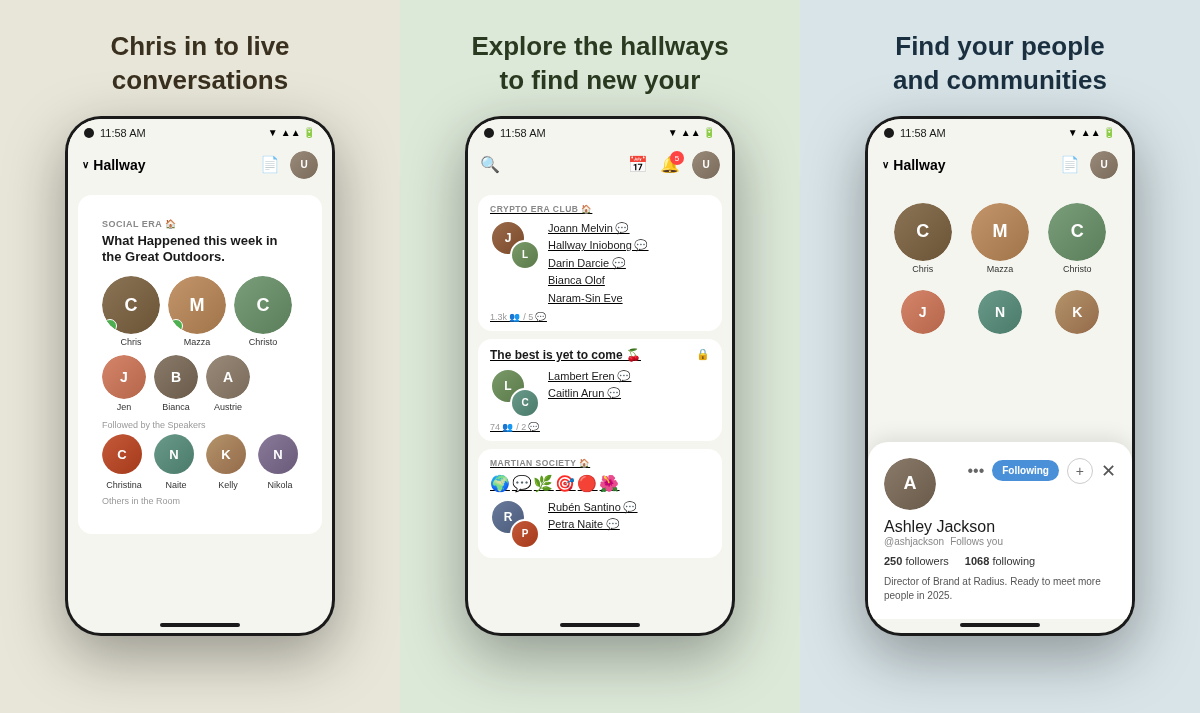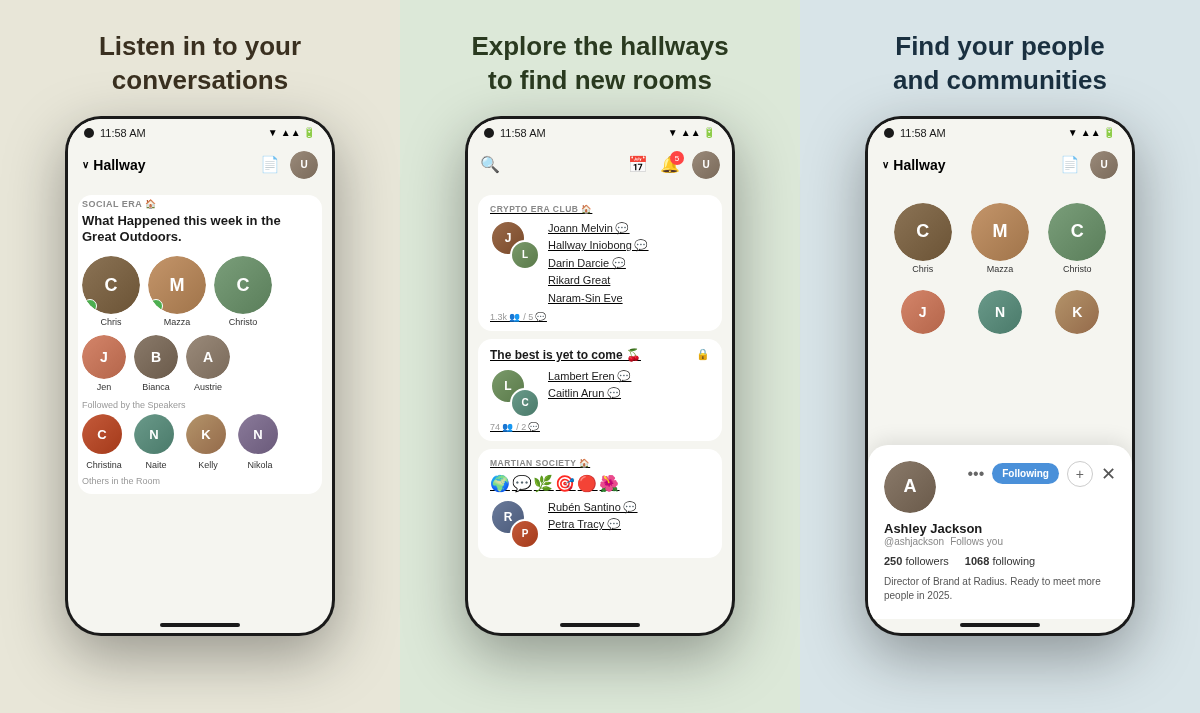--- a/index.html
+++ b/index.html
@@ -117,21 +117,21 @@
 
     .scroll-content {
       flex: 1;
       overflow: hidden;
       padding: 8px 10px;
     }
 
     .room-card {
       background: white;
       border-radius: 14px;
-      padding: 4px;
+      padding: 24px;
       margin-bottom: 8px;
     }
 
     .room-label {
       font-size: 9px;
       font-weight: 600;
       color: #888;
       letter-spacing: 0.5px;
       text-transform: uppercase;
       margin-bottom: 4px;
@@ -402,22 +402,22 @@
       border-radius: 50%;
       border: 1.5px solid #ccc;
       display: flex;
       align-items: center;
       justify-content: center;
       font-size: 14px;
       color: #666;
     }
 
     .profile-name {
-      font-size: 13px;
-      font-weight: 700;
+      font-size: 16px;
+      font-weight: 400;
       color: #1a1a1a;
     }
 
     .profile-handle {
       font-size: 10px;
       color: #888;
     }
 
     .follows-you {
       font-size: 10px;
@@ -482,21 +482,21 @@
       height: 4px;
       background: #1a1a1a;
       border-radius: 2px;
       margin: 4px auto 6px;
     }
   </style>
 </head>
 <body>
 
 <div class="panel panel-1">
-  <h2 class="panel-title" style="white-space:pre-line;">Listen in to your
+  <h2 class="panel-title" style="white-space:pre-line;">Chris in to live
 conversations</h2>
 
   <div class="phone">
     <div class="phone-inner">
 
       <div class="status-bar">
         <div style="display:flex;align-items:center;gap:6px;">
           <div class="camera-dot"></div>
           <span class="status-time">11:58 AM</span>
         </div>
@@ -601,21 +601,21 @@
           <div class="section-label">Others in the Room</div>
         </div>
       </div>
       <div class="home-indicator"></div>
     </div>
   </div>
 </div>
 
 <div class="panel panel-2">
   <h2 class="panel-title" style="white-space:pre-line;">Explore the hallways
-to find new rooms</h2>
+to find new your</h2>
 
   <div class="phone">
     <div class="phone-inner">
 
       <div class="status-bar">
         <div style="display:flex;align-items:center;gap:6px;">
           <div class="camera-dot"></div>
           <span class="status-time">11:58 AM</span>
         </div>
         <div class="status-icons">
@@ -647,21 +647,21 @@
           <div class="room-label-2">CRYPTO ERA CLUB 🏠</div>
           <div class="speakers-stack">
             <div class="avatar-stack">
               <div class="stack-av1 av-joann avatar-circle" style="display:flex;align-items:center;justify-content:center;color:white;font-size:12px;font-weight:700;">J</div>
               <div class="stack-av2 av-lambert avatar-circle" style="display:flex;align-items:center;justify-content:center;color:white;font-size:10px;font-weight:700;">L</div>
             </div>
             <div class="names-list">
               <div class="name-row">Joann Melvin 💬</div>
               <div class="name-row">Hallway Iniobong 💬</div>
               <div class="name-row">Darin Darcie 💬</div>
-              <div class="name-row">Rikard Great</div>
+              <div class="name-row">Bianca Olof</div>
               <div class="name-row">Naram-Sin Eve</div>
             </div>
           </div>
           <div class="room-meta">1.3k 👥 / 5 💬</div>
         </div>
 
         <div class="room-card-2">
           <div class="room-title-2">
             The best is yet to come 🍒
             <span class="lock-icon">🔒</span>
@@ -689,21 +689,21 @@
             <span>🔴</span>
             <span>🌺</span>
           </div>
           <div class="speakers-stack">
             <div class="avatar-stack">
               <div class="stack-av1 av-ruben avatar-circle" style="display:flex;align-items:center;justify-content:center;color:white;font-size:12px;font-weight:700;">R</div>
               <div class="stack-av2 av-christina avatar-circle" style="display:flex;align-items:center;justify-content:center;color:white;font-size:10px;font-weight:700;">P</div>
             </div>
             <div class="names-list">
               <div class="name-row">Rubén Santino 💬</div>
-              <div class="name-row">Petra Tracy 💬</div>
+              <div class="name-row">Petra Naite 💬</div>
             </div>
           </div>
         </div>
       </div>
       <div class="home-indicator"></div>
     </div>
   </div>
 </div>
 
 <div class="panel panel-3">

